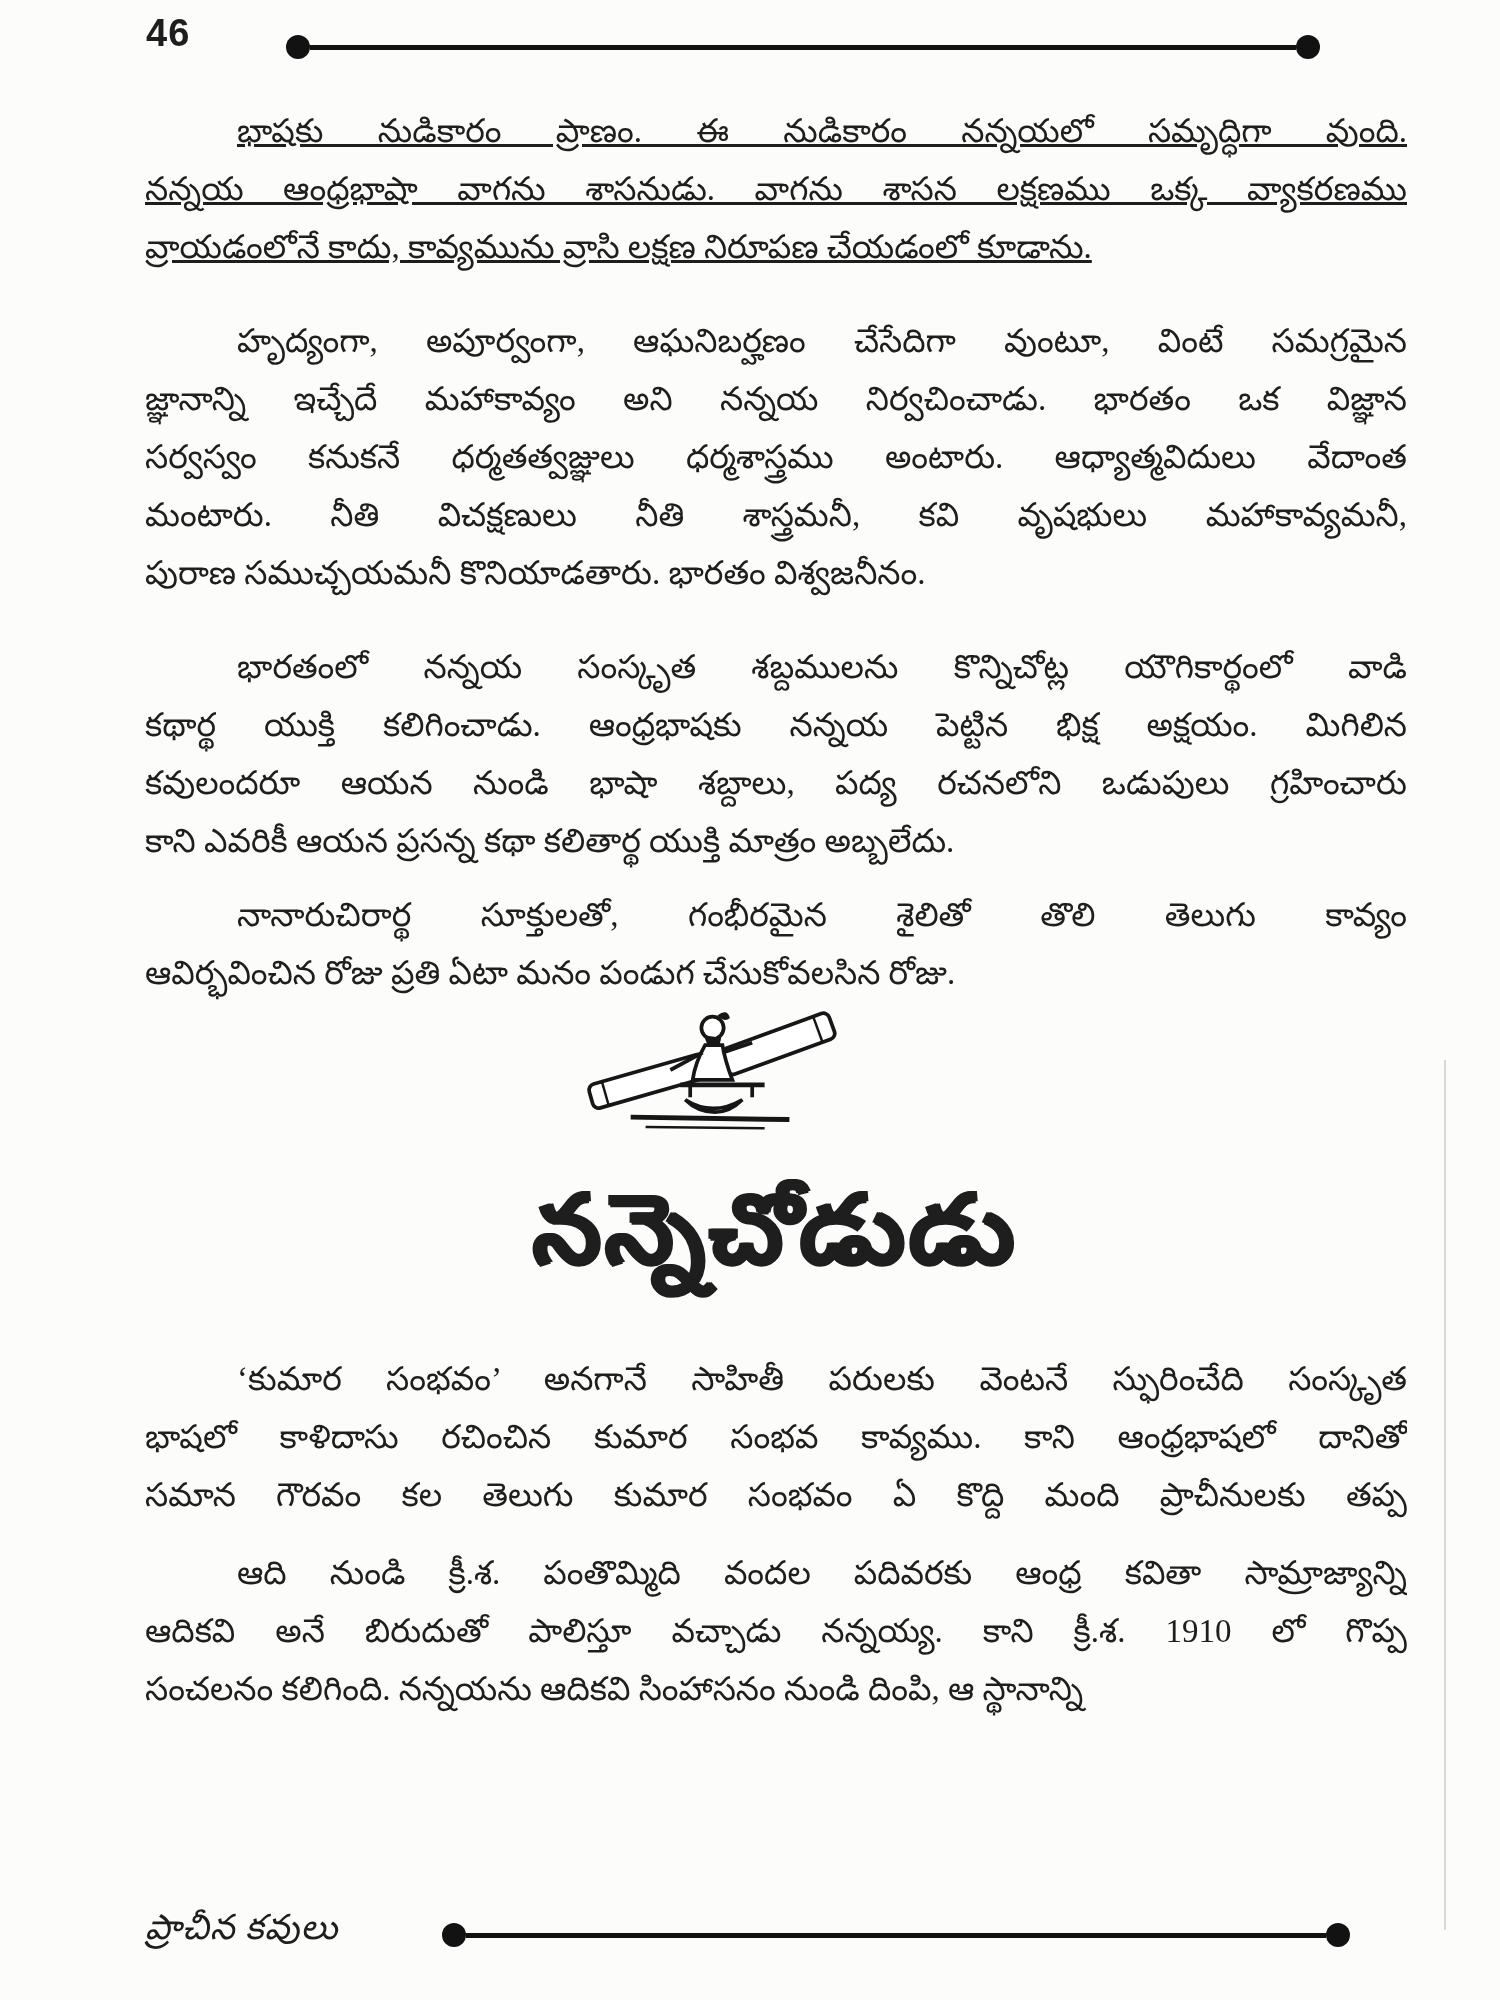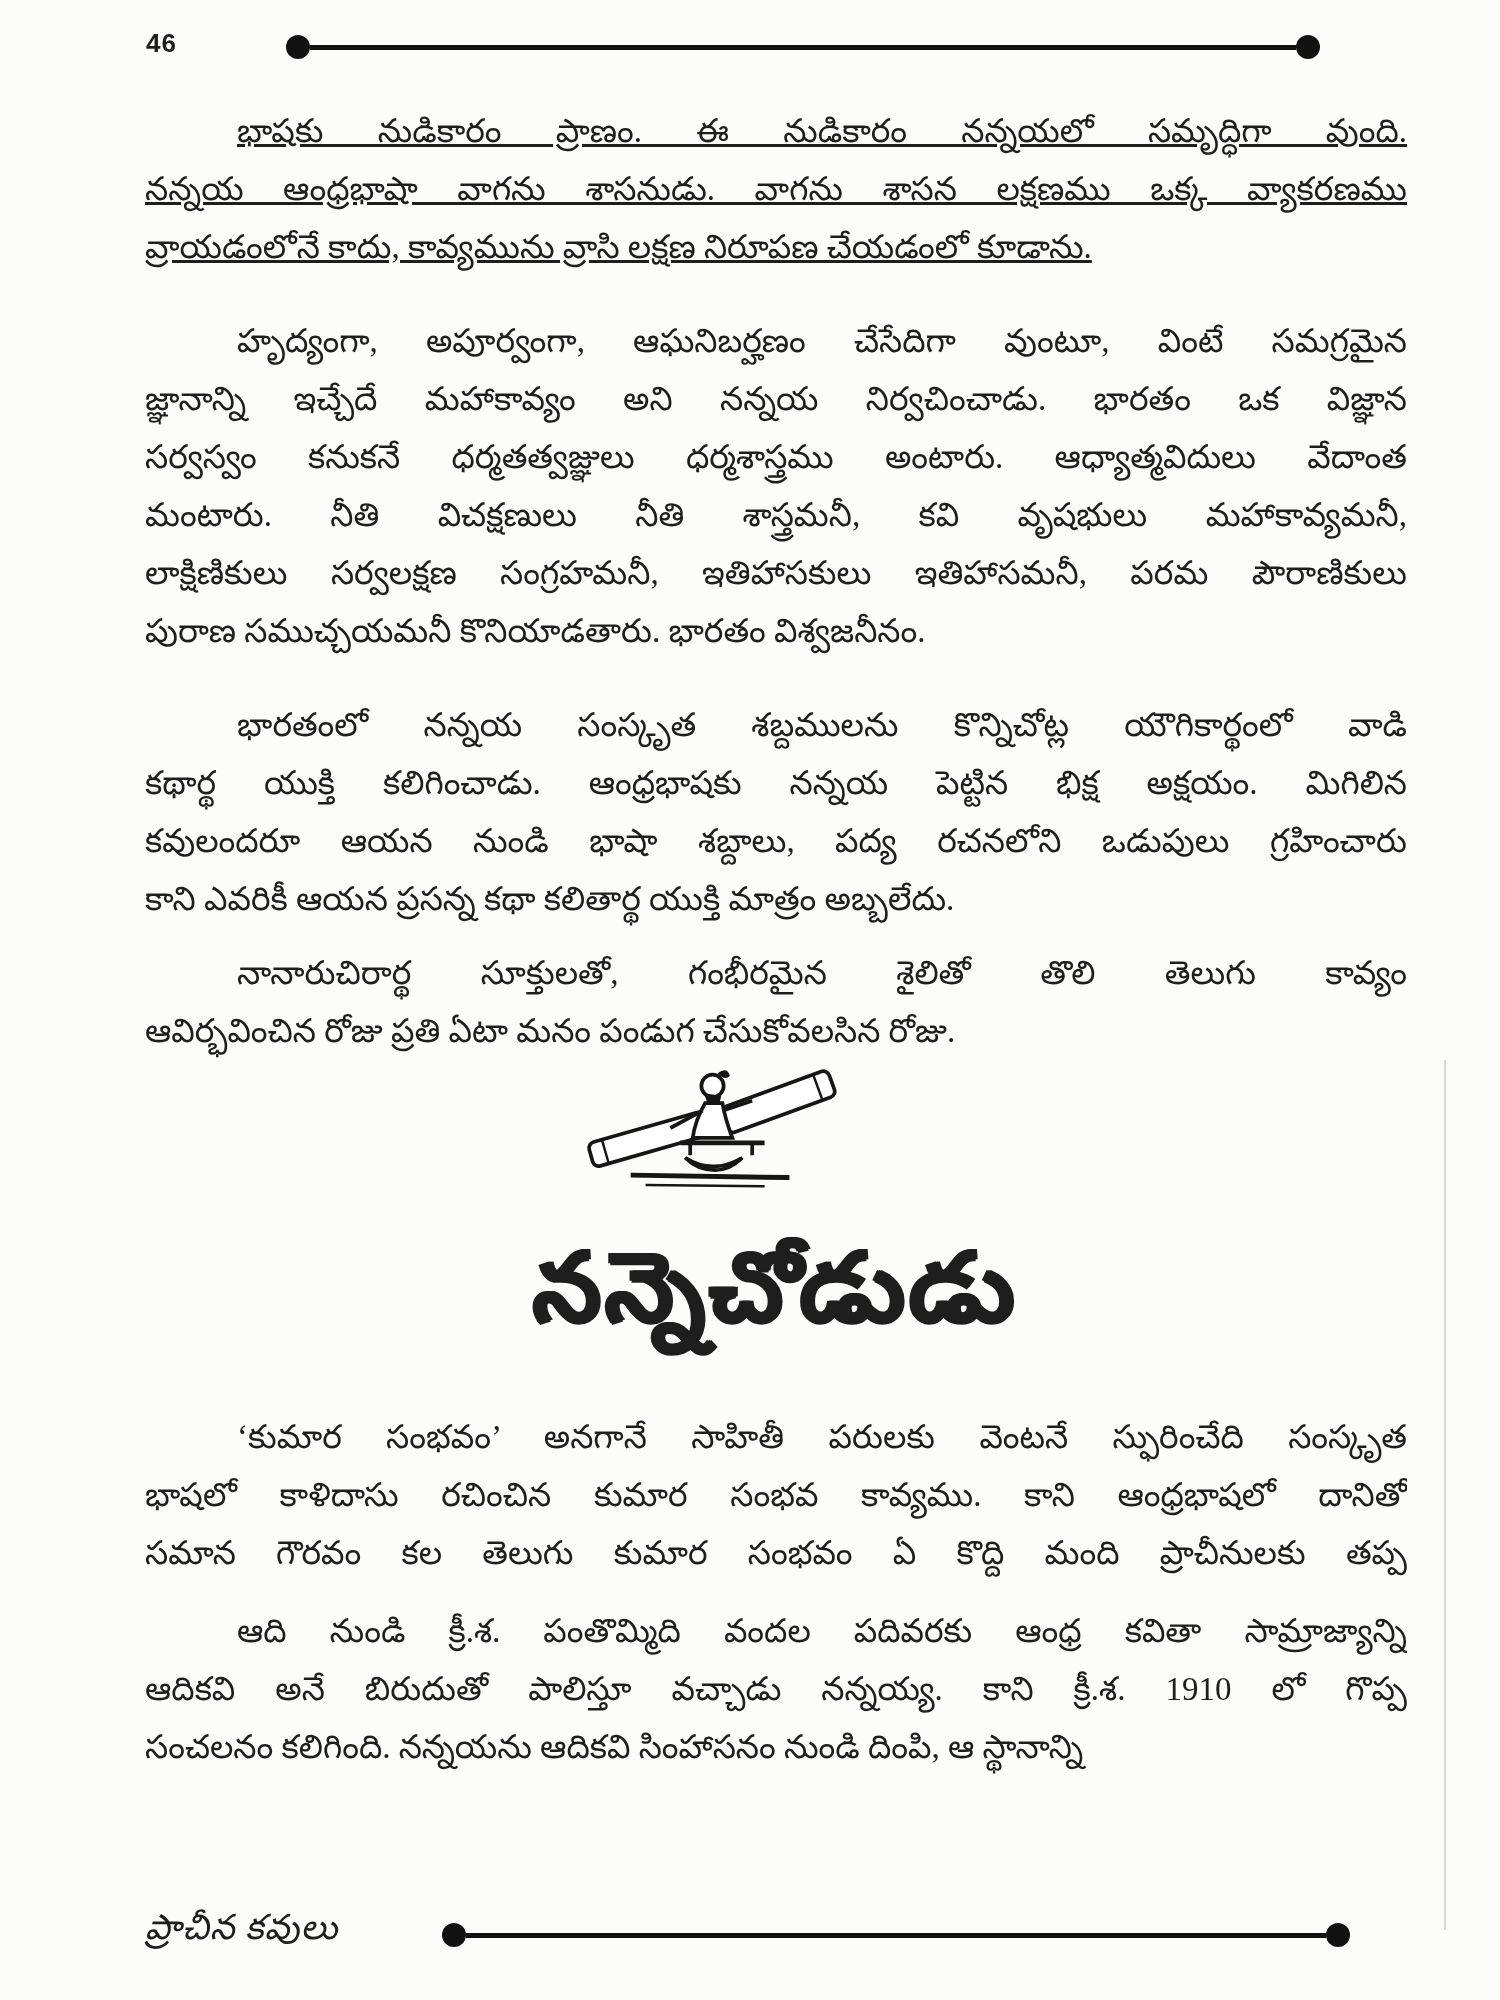--- a/index.html
+++ b/index.html
@@ -5,22 +5,22 @@
   html,body{margin:0;padding:0;}
   body{
     position:relative;
     width:1500px;height:2000px;
     background:#fcfcfa;
     color:#1e1e1e;
     font-family:"Liberation Serif","DejaVu Serif",serif;
     overflow:hidden;
   }
   .pageno{
-    position:absolute;left:146px;top:28px;
-    font-size:26px;font-weight:bold;letter-spacing:1px;
+    position:absolute;left:146px;top:12px;
+    font-size:38px;font-weight:bold;letter-spacing:1px;
     font-family:"Liberation Sans","DejaVu Sans",sans-serif;
     text-align:right;
   }
   .rule{position:absolute;display:flex;align-items:center;height:26px;}
   .rule .dot{width:24px;height:24px;border-radius:50%;background:#121212;flex:0 0 auto;}
   .rule .bar{flex:1 1 auto;height:5px;background:#121212;}
   .rule.header-rule{left:286px;top:34px;width:1034px;}
   .rule.footer-rule{left:442px;top:1922px;width:908px;}
   .content{
     position:absolute;left:145px;top:88px;width:1262px;
@@ -73,21 +73,20 @@
     <div class="line indent">భాషకు నుడికారం ప్రాణం. ఈ నుడికారం నన్నయలో సమృద్ధిగా వుంది.</div>
     <div class="line">నన్నయ ఆంధ్రభాషా వాగను శాసనుడు. వాగను శాసన లక్షణము ఒక్క వ్యాకరణము</div>
     <div class="line last">వ్రాయడంలోనే కాదు, కావ్యమును వ్రాసి లక్షణ నిరూపణ చేయడంలో కూడాను.</div>
   </div>
 
   <div class="para p2">
     <div class="line indent">హృద్యంగా, అపూర్వంగా, ఆఘనిబర్హణం చేసేదిగా వుంటూ, వింటే సమగ్రమైన</div>
     <div class="line">జ్ఞానాన్ని ఇచ్చేదే మహాకావ్యం అని నన్నయ నిర్వచించాడు. భారతం ఒక విజ్ఞాన</div>
     <div class="line">సర్వస్వం కనుకనే ధర్మతత్వజ్ఞులు ధర్మశాస్త్రము అంటారు. ఆధ్యాత్మవిదులు వేదాంత</div>
     <div class="line">మంటారు. నీతి విచక్షణులు నీతి శాస్త్రమనీ, కవి వృషభులు మహాకావ్యమనీ,</div>
-    <div class="line">లాక్షిణికులు సర్వలక్షణ సంగ్రహమనీ, ఇతిహాసకులు ఇతిహాసమనీ, పరమ పౌరాణికులు</div>
     <div class="line last">పురాణ సముచ్చయమనీ కొనియాడతారు. భారతం విశ్వజనీనం.</div>
   </div>
 
   <div class="para p3">
     <div class="line indent">భారతంలో నన్నయ సంస్కృత శబ్దములను కొన్నిచోట్ల యౌగికార్థంలో వాడి</div>
     <div class="line">కథార్థ యుక్తి కలిగించాడు. ఆంధ్రభాషకు నన్నయ పెట్టిన భిక్ష అక్షయం. మిగిలిన</div>
     <div class="line">కవులందరూ ఆయన నుండి భాషా శబ్దాలు, పద్య రచనలోని ఒడుపులు గ్రహించారు</div>
     <div class="line last">కాని ఎవరికీ ఆయన ప్రసన్న కథా కలితార్థ యుక్తి మాత్రం అబ్బలేదు.</div>
   </div>
 

